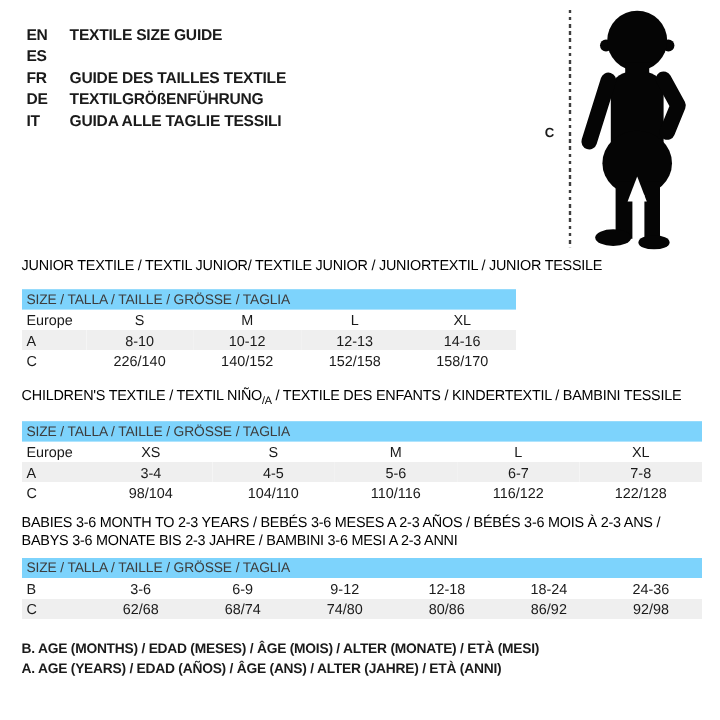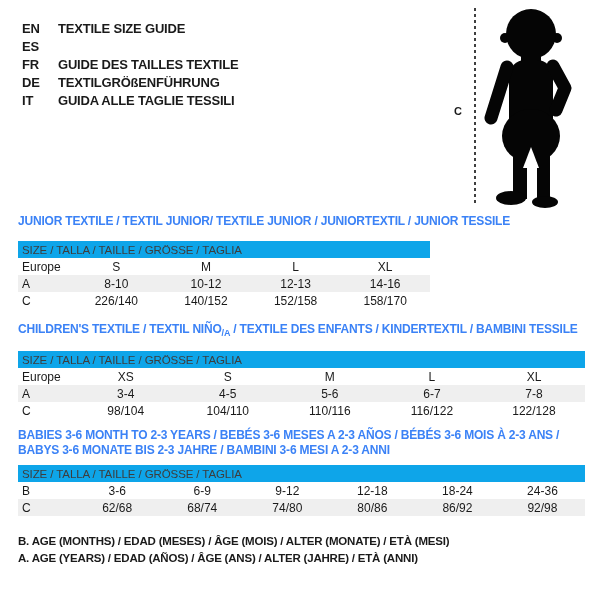--- a/index.html
+++ b/index.html
@@ -14,28 +14,28 @@
   .lang-code{width:36px;flex:0 0 36px;}
   
   .height-line{
     position:absolute;left:474px;top:8px;width:2px;height:198px;
     background:repeating-linear-gradient(to bottom,#3f3f3f 0 3px,transparent 3px 6px);
   }
   .height-label{position:absolute;left:454px;top:105px;font-size:11px;font-weight:bold;}
   .baby{position:absolute;left:482px;top:6px;}
   
   .section-title{
-    position:absolute;left:18px;width:575px;font-size:12px;font-weight:bold;
-    letter-spacing:-0.2px;line-height:15px;color:#3b82f6;
+    position:absolute;left:18px;width:575px;font-size:12px;font-weight:normal;
+    letter-spacing:-0.2px;line-height:15px;color:#000000;
   }
   table{border-collapse:collapse;table-layout:fixed;position:absolute;left:18px;font-size:12px;}
   td{padding:0;height:17px;text-align:center;vertical-align:middle;white-space:nowrap;overflow:hidden;}
   td.rowlabel{text-align:left;padding-left:4px;margin-left:16px;}
   tr.bar td{
-    background:#0ea5e9;color:#3d3d3d;text-align:left;padding-left:4px;
+    background:#7dd3fc;color:#3d3d3d;text-align:left;padding-left:4px;
     font-size:11.5px;letter-spacing:-0.1px;
   }
   tr.shaded td{background:#efefef;}
   .t1{top:241px;width:412px;}
   .t2{top:351px;width:567px;}
   .t3{top:465px;width:567px;}
   .t1 col.lab{width:13%;} .t2 col.lab{width:10%;} .t3 col.lab{width:10%;}
   sub.small{font-size:9px;}
   
   .footnotes{position:absolute;left:18px;top:533px;font-size:11.5px;font-weight:bold;line-height:17px;letter-spacing:-0.2px;}

